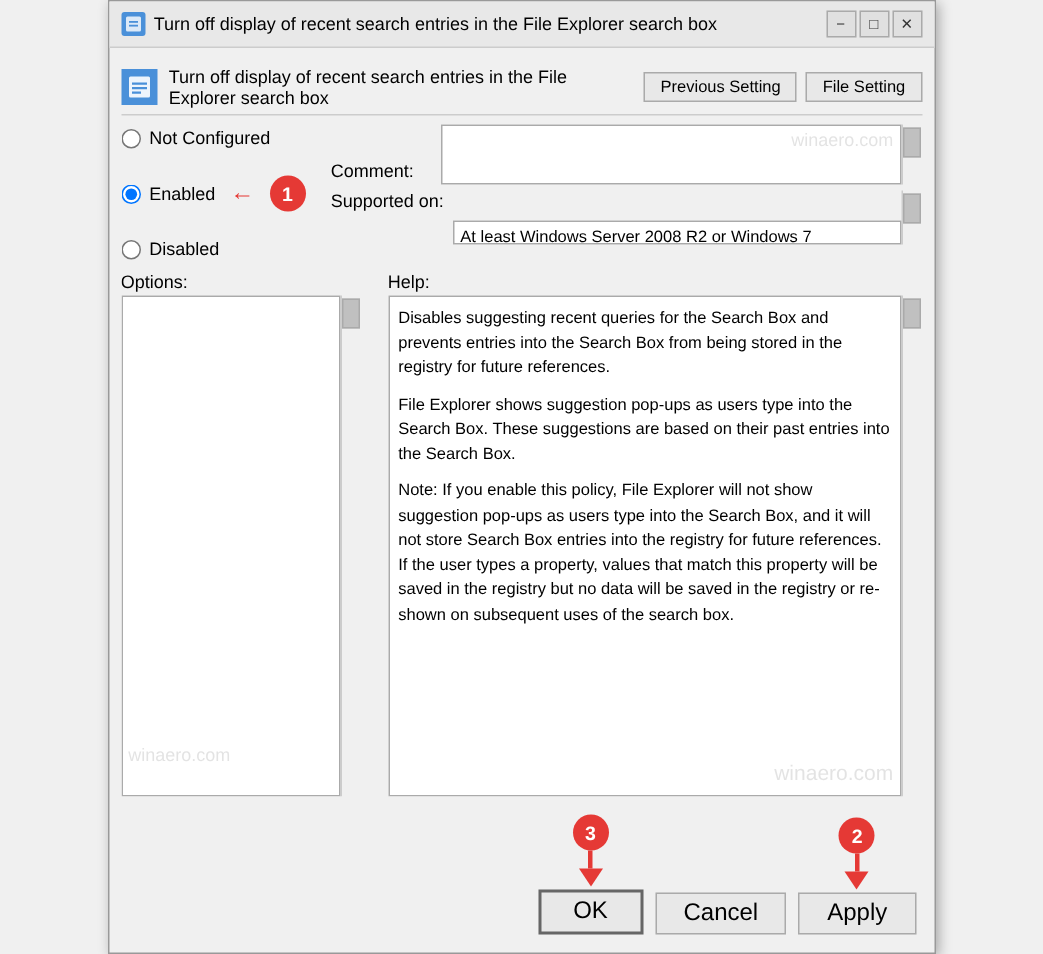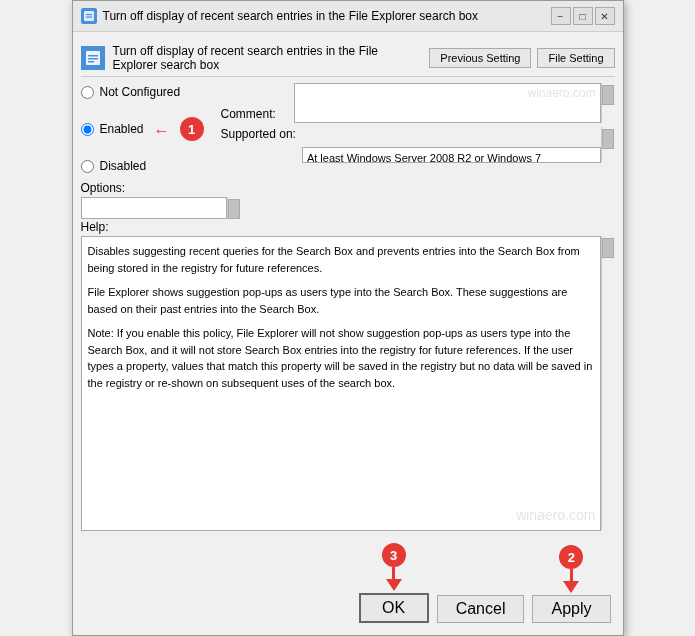--- a/index.html
+++ b/index.html
@@ -269,23 +269,23 @@
     .arrow-head-down {
       width: 0;
       height: 0;
       border-left: 8px solid transparent;
       border-right: 8px solid transparent;
       border-top: 12px solid #e53935;
     }
 
     .two-pane {
       display: flex;
-      flex-direction: column;
-      flex: 1;
-      gap: 1px;
+      flex-direction: row;
+      flex: 1;
+      gap: 18px;
       overflow: hidden;
       justify-content: space-between;
     }
   </style>
 </head>
 <body>
 
 <div class="window">
 
   <div class="title-bar">

